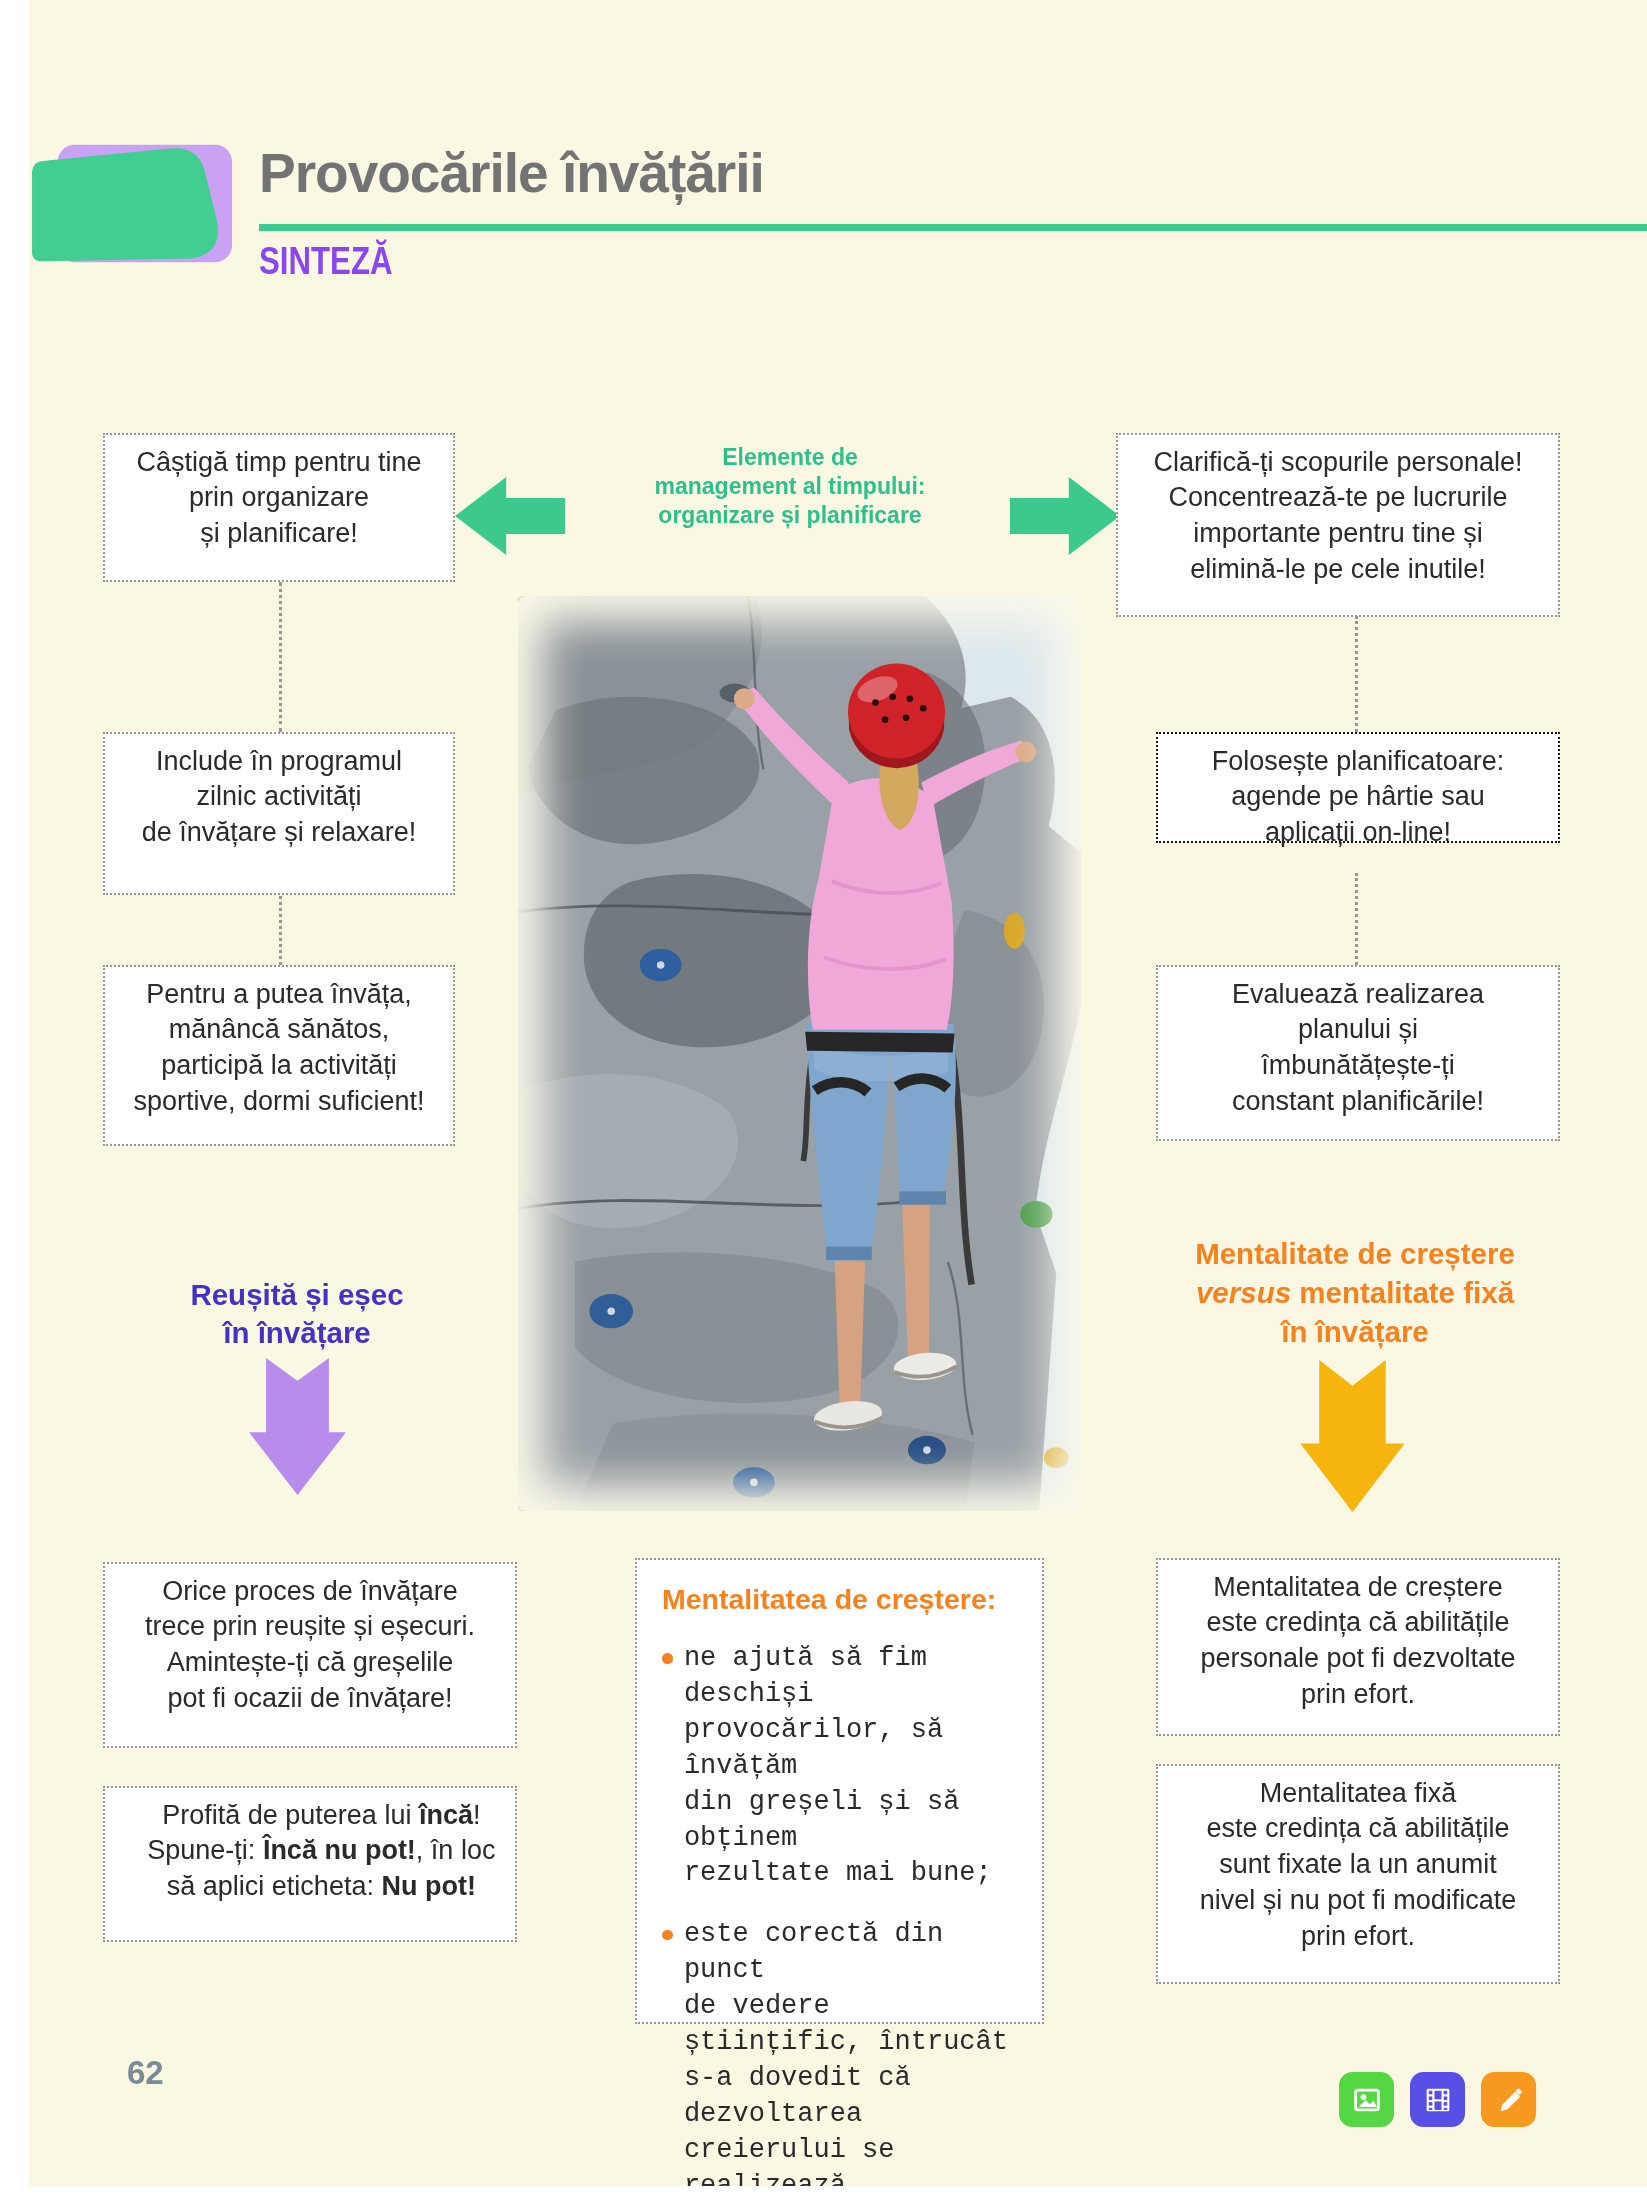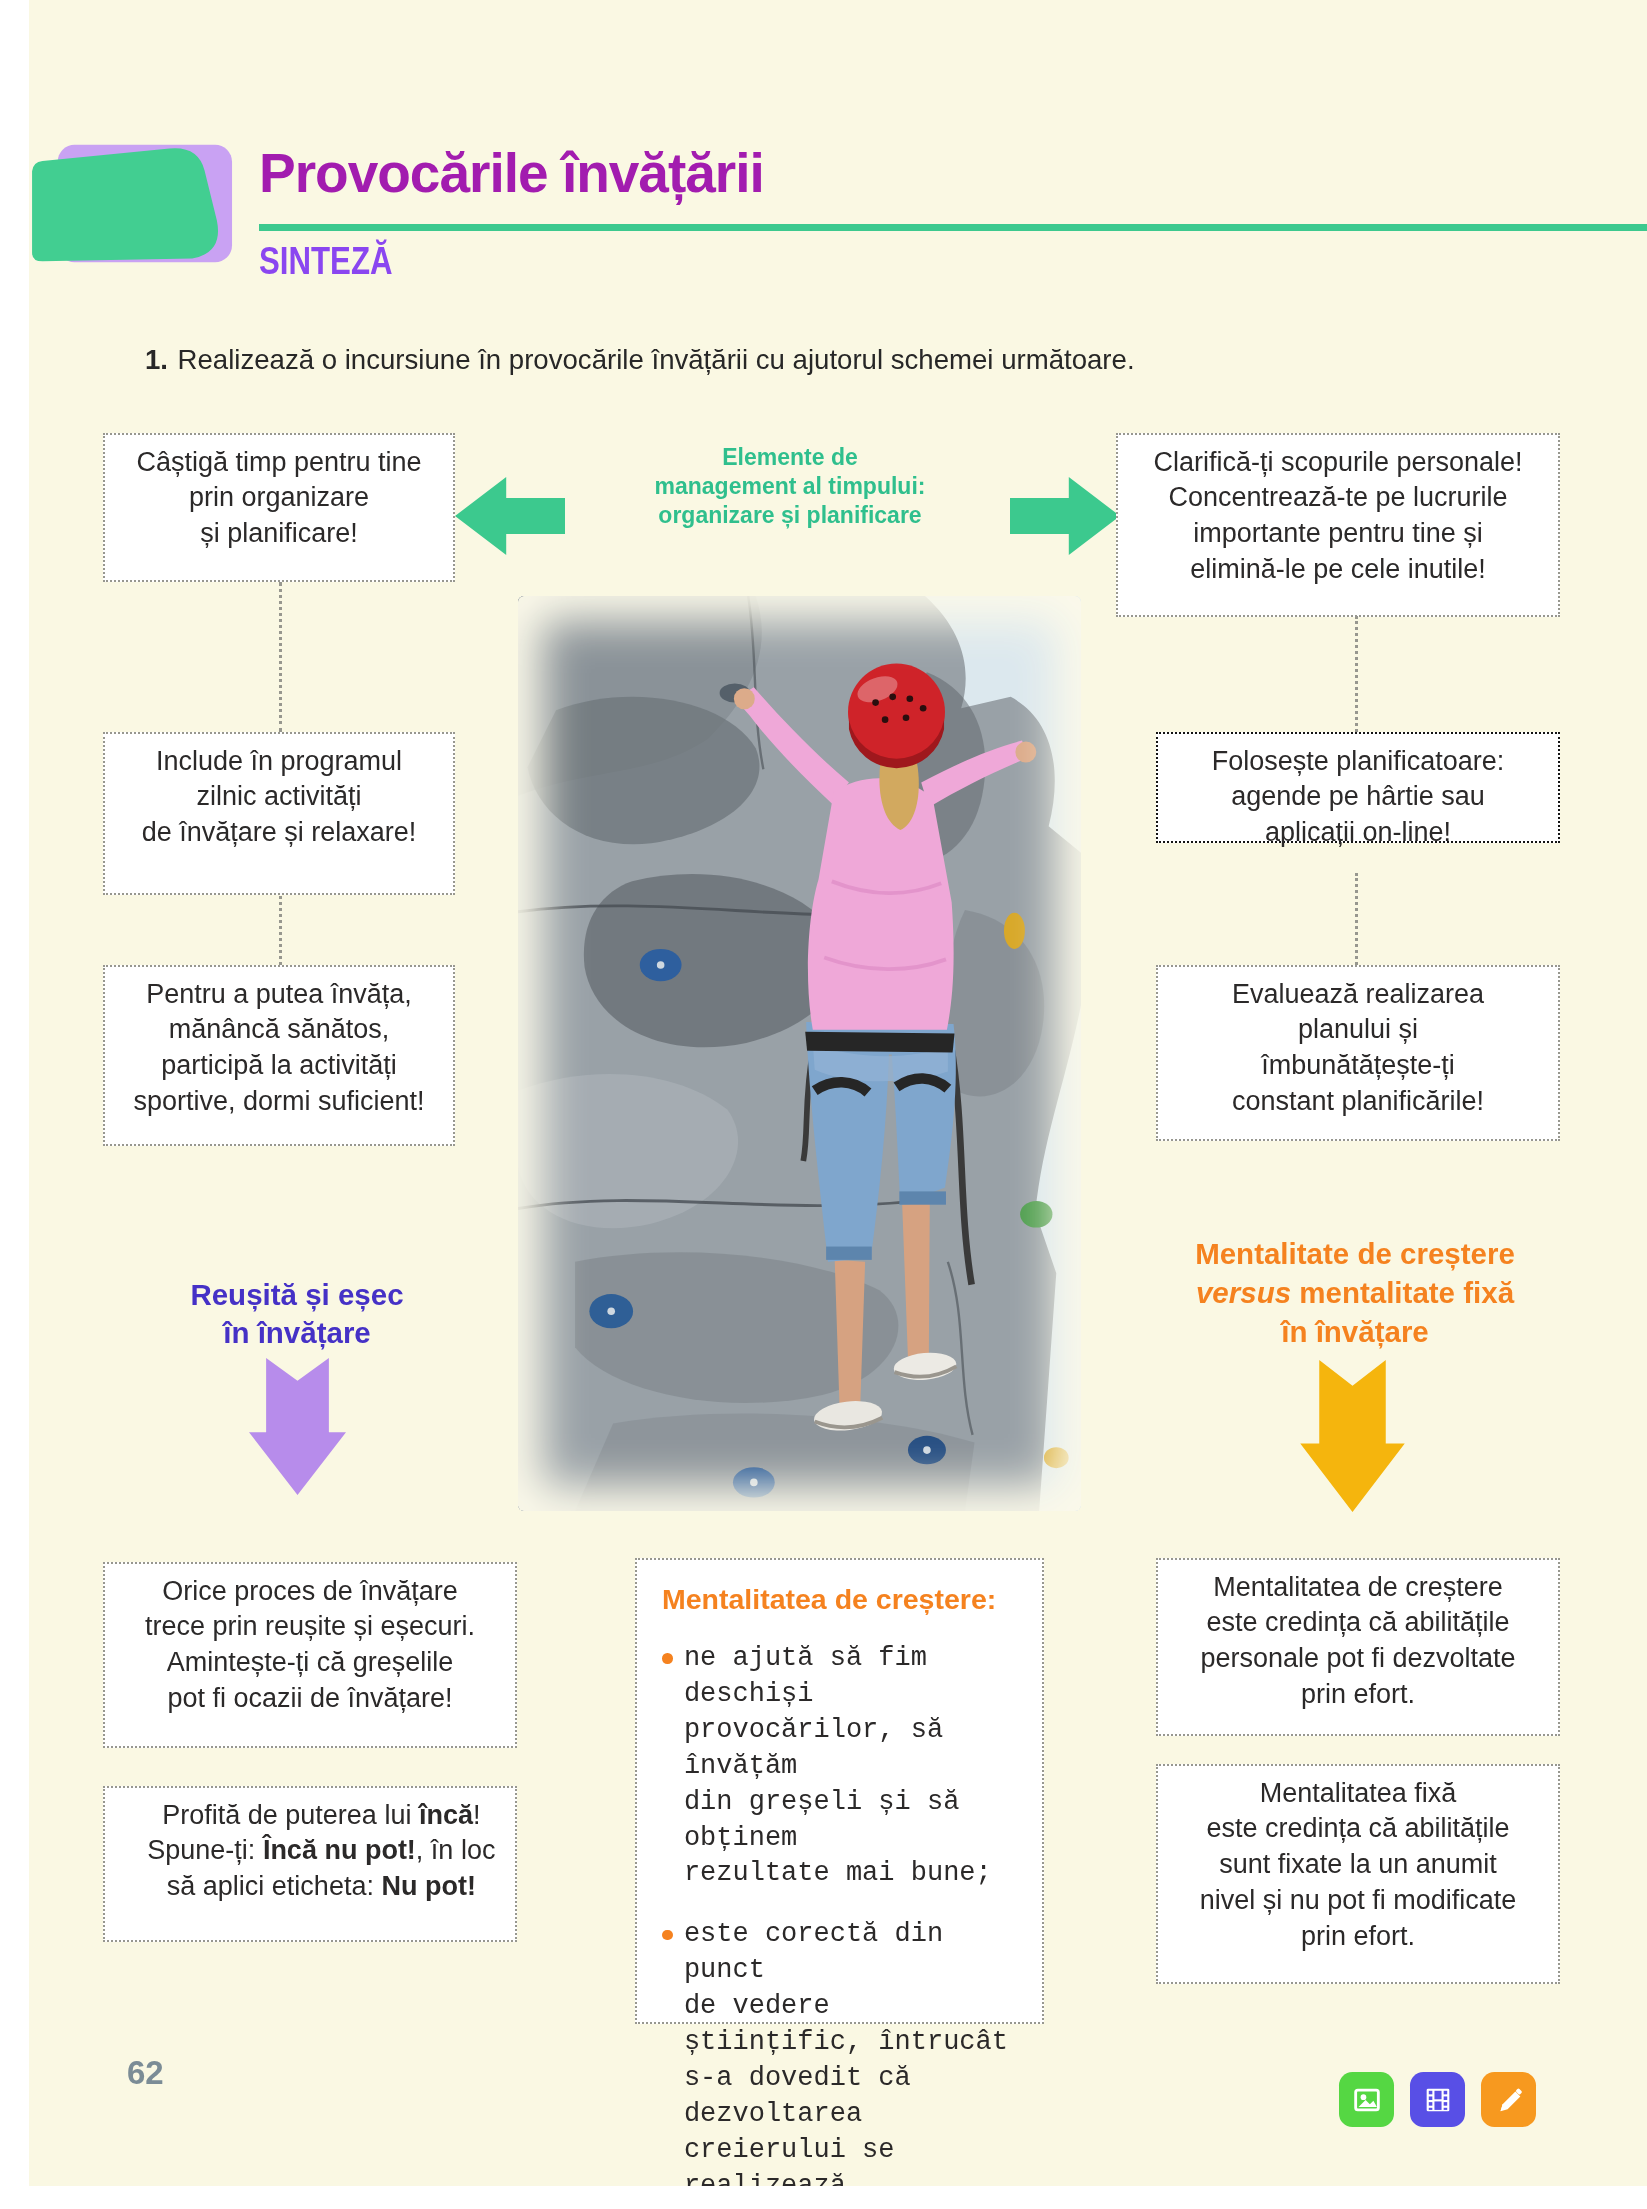--- a/index.html
+++ b/index.html
@@ -12,21 +12,21 @@
   .edge{position:absolute;background:#ffffff;}
   .edge-left{left:0;top:0;width:28.5px;height:2209px;}
   .edge-bottom{left:0;top:2186px;width:1647px;height:24px;}
 
   .abs{position:absolute;}
 
   
   .logo{left:31px;top:141px;width:204px;height:127px;}
   .page-title{
     left:259px;top:145px;width:1046px;
-    font-size:55px;font-weight:bold;color:#a21caf;letter-spacing:-1px;line-height:1.05;
+    font-size:55px;font-weight:bold;color:#737373;letter-spacing:-1px;line-height:1.05;
   }
   .green-rule{left:259px;top:224px;width:1389px;height:6.7px;background:#3cc98e;}
   .subtitle{
     left:259px;top:239px;font-size:39px;font-weight:bold;color:#8a46f0;
     transform:scaleX(.8);transform-origin:left top;letter-spacing:0px;white-space:nowrap;
   }
   
   .exercise{left:145px;top:344px;width:1332px;font-size:27.6px;color:#272727;}
   .exercise .num{font-weight:bold;margin-right:9.5px;}
 
@@ -82,23 +82,20 @@
 
   <svg class="abs logo" viewBox="0 0 215 134">
     <rect x="28" y="4" width="184" height="124" rx="18" fill="#c9a2f3"></rect>
     <path d="M1,32 Q2,22 12,21 L146,8 Q176,5 183,31 L196,84 Q203,118 170,124 L12,127 Q1,127 1,118 Z" fill="#42ce91"></path>
   </svg>
 
   <div class="abs page-title">Provocările învățării</div>
   <div class="abs green-rule"></div>
   <div class="abs subtitle">SINTEZĂ</div>
 
-  <div class="abs exercise">
-    <span class="num">1.</span><span>Realizează o incursiune în provocările învățării cu ajutorul schemei următoare.</span>
-  </div>
 
   <div class="abs box" style="left:103px;top:433px;width:352px;height:149px;">
       <div>Câștigă timp pentru tine<br>prin organizare<br>și planificare!</div>
     </div>
 
   <svg class="abs" style="left:455px;top:477px;" width="110" height="78" viewBox="0 0 116 82">
     <polygon points="0,41 54,0 54,22 116,22 116,60 54,60 54,82" fill="#3cc98e"></polygon>
   </svg>
 
   <div class="abs center-heading">

